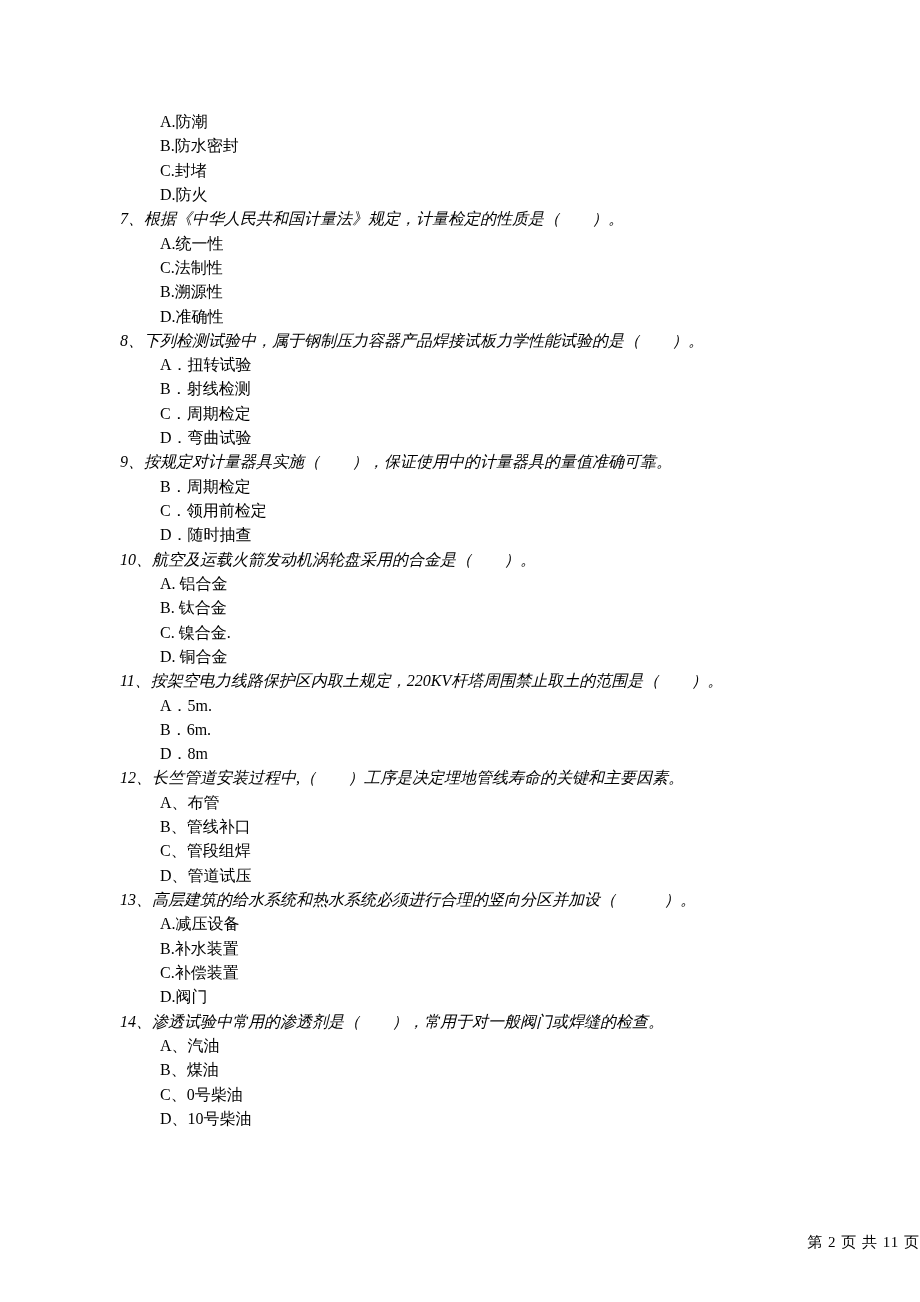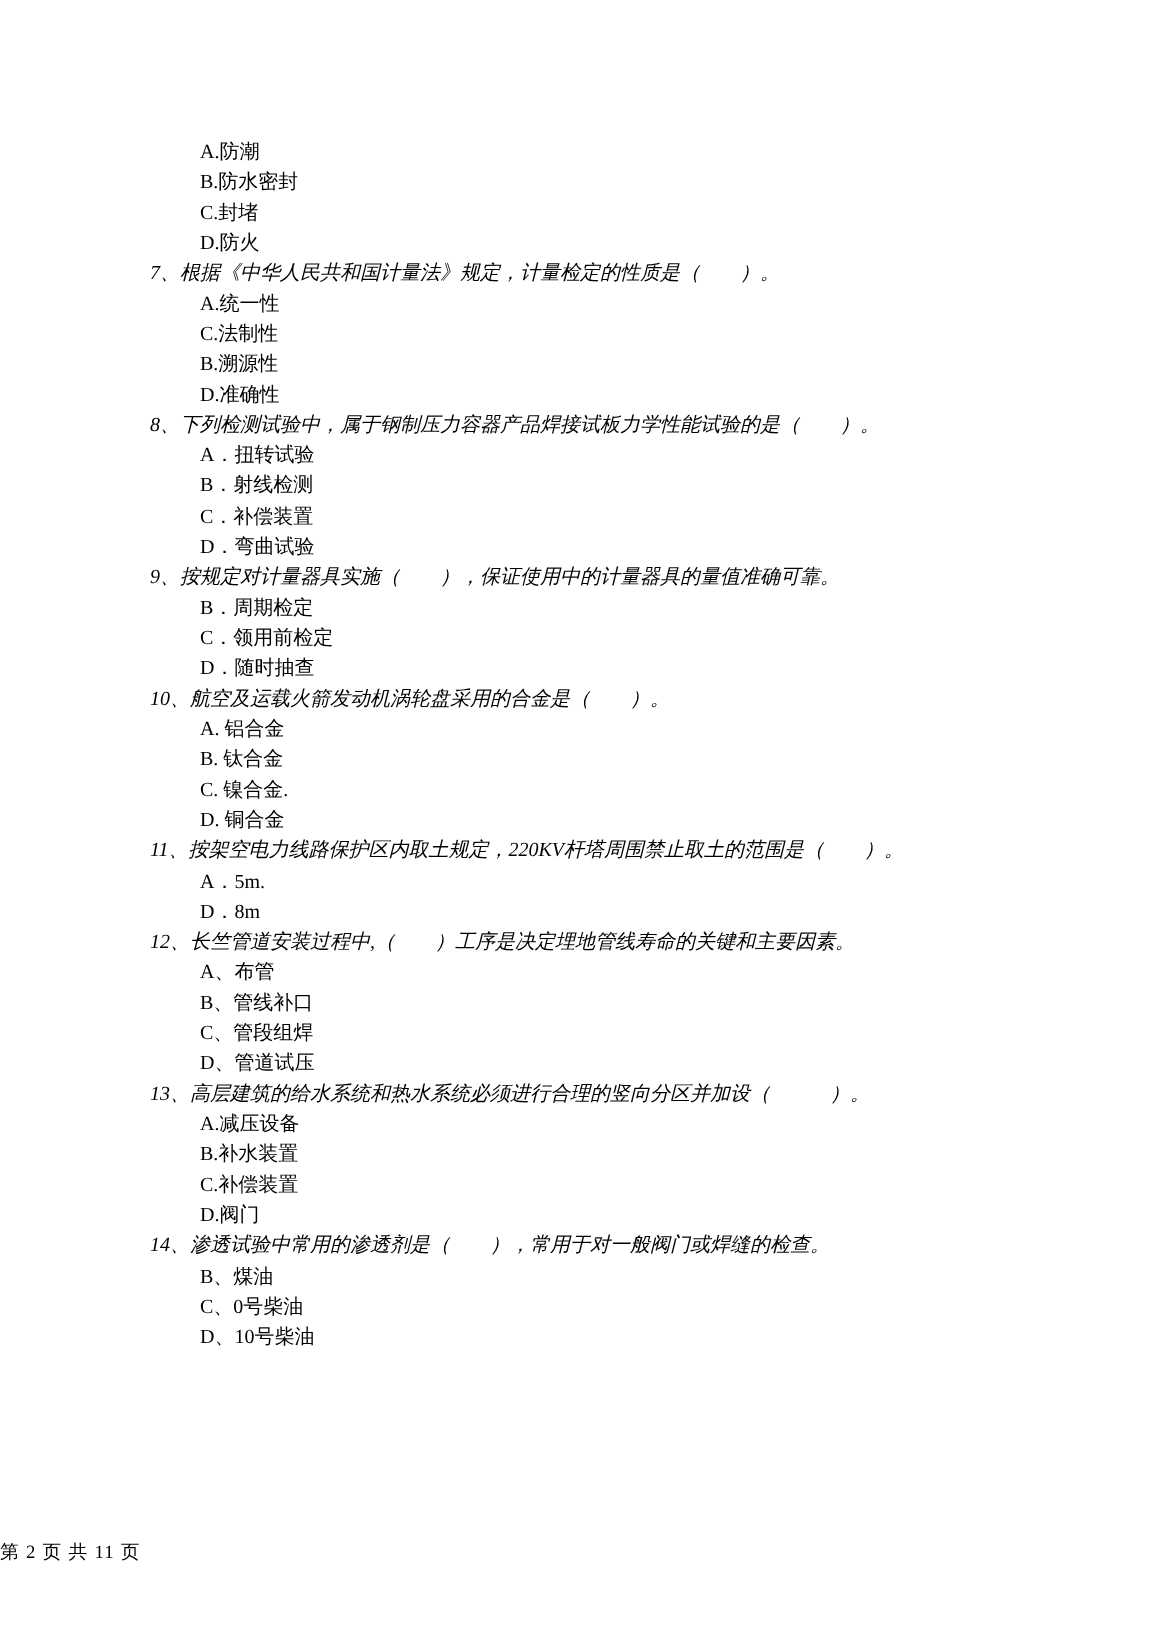--- a/index.html
+++ b/index.html
@@ -22,21 +22,21 @@
     font-family: Liberation Serif, serif;
   }
   .question {
     margin-left: 0;
     font-style: italic;
   }
   .footer {
     position: absolute;
     bottom: 48px;
     width: 920px;
-    text-align: left;
+    text-align: right;
     font-size: 15px;
     letter-spacing: 1px;
   }
 </style>
 </head>
 <body>
 
 <div class="page">
   <div class="option">A.防潮</div>
   <div class="option">B.防水密封</div>
@@ -45,49 +45,51 @@
 
   <div class="question">7、根据《中华人民共和国计量法》规定，计量检定的性质是（　　）。</div>
   <div class="option">A.统一性</div>
   <div class="option">C.法制性</div>
   <div class="option">B.溯源性</div>
   <div class="option">D.准确性</div>
 
   <div class="question">8、下列检测试验中，属于钢制压力容器产品焊接试板力学性能试验的是（　　）。</div>
   <div class="option">A．扭转试验</div>
   <div class="option">B．射线检测</div>
-  <div class="option">C．补偿装置</div>
+  <div class="option">C．周期检定</div>
   <div class="option">D．弯曲试验</div>
 
   <div class="question">9、按规定对计量器具实施（　　），保证使用中的计量器具的量值准确可靠。</div>
   <div class="option">B．周期检定</div>
   <div class="option">C．领用前检定</div>
   <div class="option">D．随时抽查</div>
 
   <div class="question">10、航空及运载火箭发动机涡轮盘采用的合金是（　　）。</div>
   <div class="option">A. 铝合金</div>
   <div class="option">B. 钛合金</div>
   <div class="option">C. 镍合金.</div>
   <div class="option">D. 铜合金</div>
 
   <div class="question">11、按架空电力线路保护区内取土规定，220KV杆塔周围禁止取土的范围是（　　）。</div>
   <div class="option">A．5m.</div>
+  <div class="option">B．6m.</div>
   <div class="option">D．8m</div>
 
   <div class="question">12、长竺管道安装过程中,（　　）工序是决定埋地管线寿命的关键和主要因素。</div>
   <div class="option">A、布管</div>
   <div class="option">B、管线补口</div>
   <div class="option">C、管段组焊</div>
   <div class="option">D、管道试压</div>
 
   <div class="question">13、高层建筑的给水系统和热水系统必须进行合理的竖向分区并加设（　　　）。</div>
   <div class="option">A.减压设备</div>
   <div class="option">B.补水装置</div>
   <div class="option">C.补偿装置</div>
   <div class="option">D.阀门</div>
 
   <div class="question">14、渗透试验中常用的渗透剂是（　　），常用于对一般阀门或焊缝的检查。</div>
+  <div class="option">A、汽油</div>
   <div class="option">B、煤油</div>
   <div class="option">C、0号柴油</div>
   <div class="option">D、10号柴油</div>
 </div>
 
 <div class="footer">第 2 页 共 11 页</div>
 
 </body></html>

